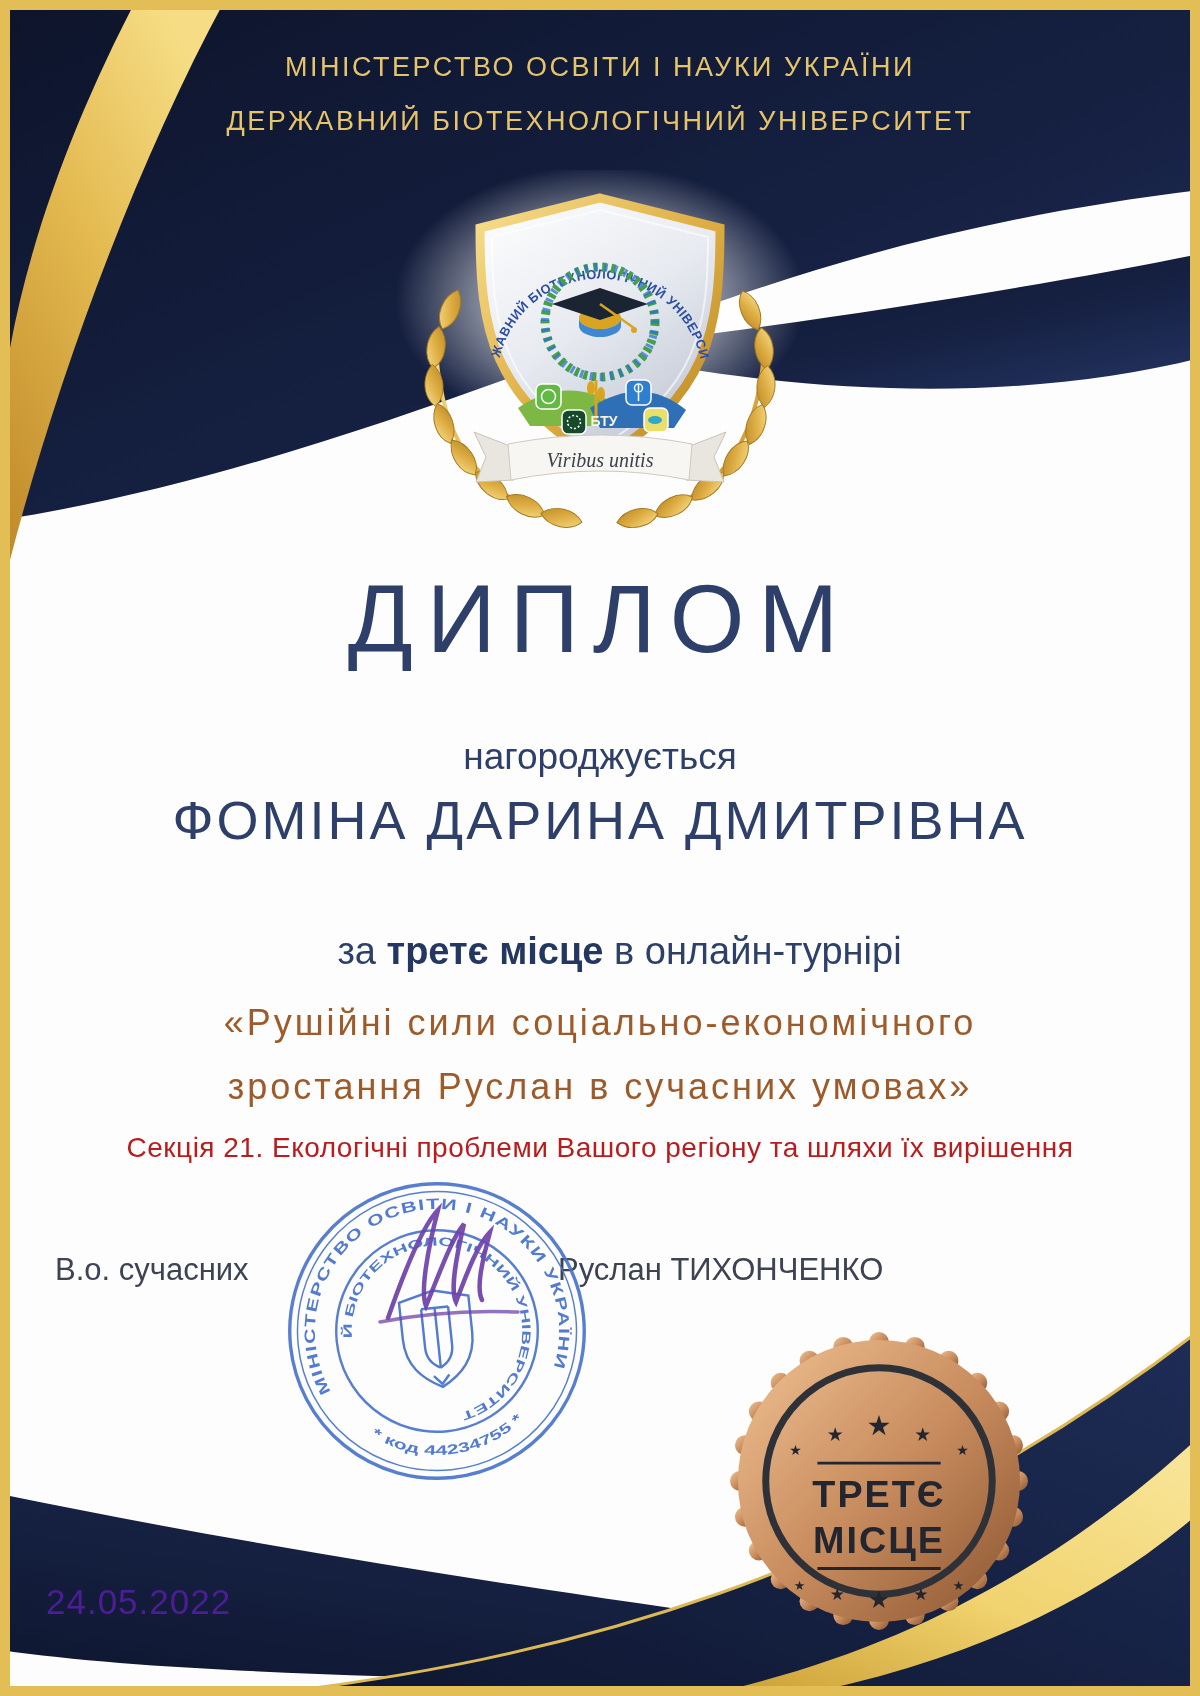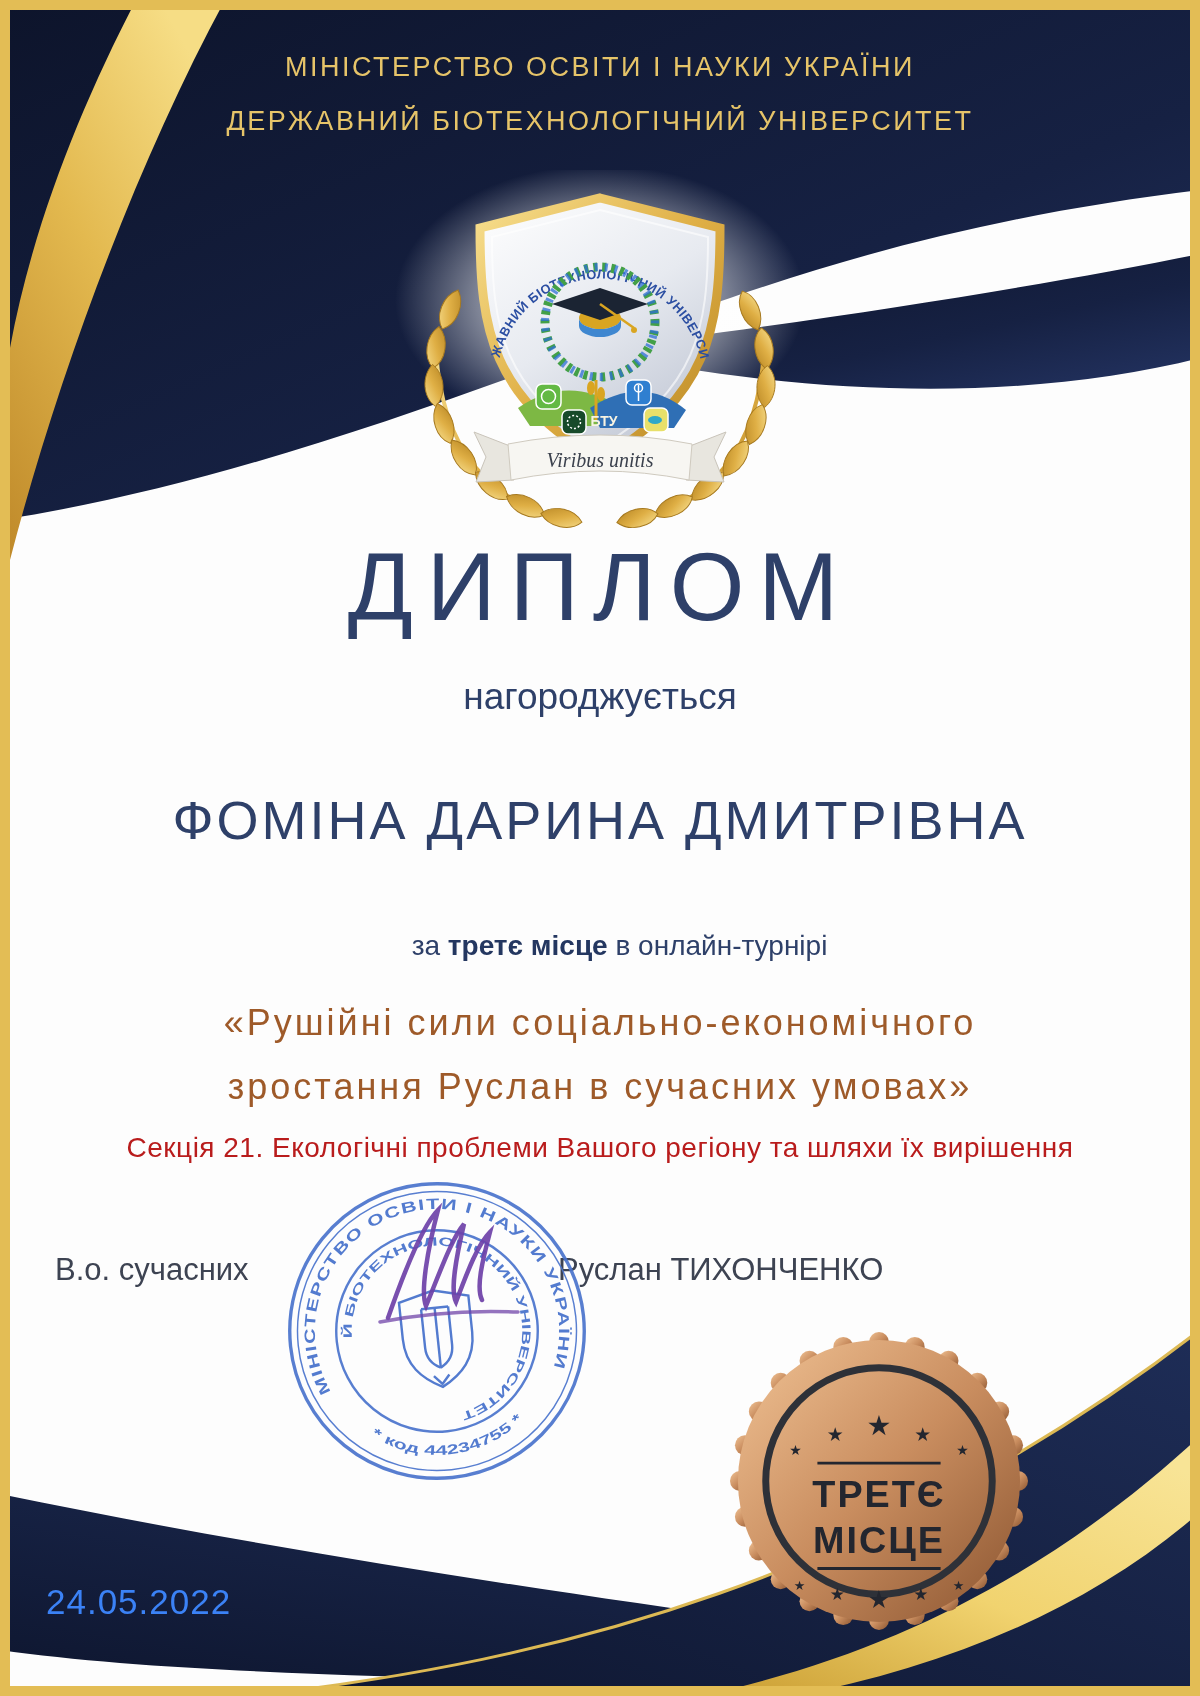--- a/index.html
+++ b/index.html
@@ -5,30 +5,30 @@
   html,body{margin:0;padding:0;background:#e8e8e8;}
   .page{
     position:relative;width:1200px;height:1696px;margin:0 auto;
     background:#fdfdfd;overflow:hidden;
     font-family:"Liberation Sans",sans-serif;
   }
   .bg{position:absolute;inset:0;width:100%;height:100%;}
   .abs{position:absolute;}
   .ctr{left:0;right:0;text-align:center;}
   .hdr{color:#e6c469;font-size:27px;letter-spacing:2.5px;font-weight:400;}
-  .title{color:#2e4069;font-size:96px;letter-spacing:14px;font-weight:400;}
+  .title{color:#2e4069;font-size:96px;letter-spacing:14px;font-weight:400;margin-top:32px;}
   .navy{color:#2e4069;}
   .awlabel{font-size:37px;}
   .name{font-size:54px;letter-spacing:3px;}
-  .award{font-size:28px;padding-left:39px;}
+  .award{font-size:38px;padding-left:39px;}
   .award b{font-weight:700;color:#243760;}
   .brown{color:#9e5a29;font-size:36px;letter-spacing:3px;}
   .section{font-size:28px;letter-spacing:.5px;color:#b91c1c;}
   .sig{font-size:31px;color:#3d4352;}
-  .date{color:#3b82f6;font-size:35px;letter-spacing:1px;}
+  .date{color:#4c1d95;font-size:35px;letter-spacing:1px;}
   svg text{font-family:"Liberation Sans",sans-serif;}
   .motto{font-family:"Liberation Serif",serif;font-style:italic;}
 </style>
 </head>
 <body>
 
 <div class="page">
 
   <svg class="bg" viewBox="0 0 1200 1696" preserveAspectRatio="none" aria-hidden="true">
     <defs>
@@ -154,21 +154,21 @@
 
     <g>
       <path d="M120,276 L84,262 L96,287 L86,312 L124,310 Z" fill="#e8e6df" stroke="#c9c4ba"></path>
       <path d="M300,276 L336,262 L324,287 L334,312 L296,310 Z" fill="#e8e6df" stroke="#c9c4ba"></path>
       <path d="M118,274 Q210,256 302,274 L299,310 Q210,292 121,310 Z" fill="#f7f6f2" stroke="#cfcabf"></path>
       <text class="motto" x="210" y="297" text-anchor="middle" font-size="20" fill="#3b414d">Viribus unitis</text>
     </g>
   </svg>
 
   <div class="abs ctr title" style="top:532px">ДИПЛОМ</div>
-  <div class="abs ctr navy awlabel" style="top:676px">нагороджується</div>
+  <div class="abs ctr navy awlabel" style="top:736px">нагороджується</div>
   <div class="abs ctr navy name" style="top:789px">ФОМІНА ДАРИНА ДМИТРІВНА</div>
 
   <div class="abs ctr navy award" style="top:930px">
     <span>за</span>
     <b>третє місце</b>
     <span>в онлайн-турнірі</span>
   </div>
 
   <div class="abs ctr brown" style="top:1002px">«Рушійні сили соціально-економічного</div>
   <div class="abs ctr brown" style="top:1066px">зростання Руслан в сучасних умовах»</div>

